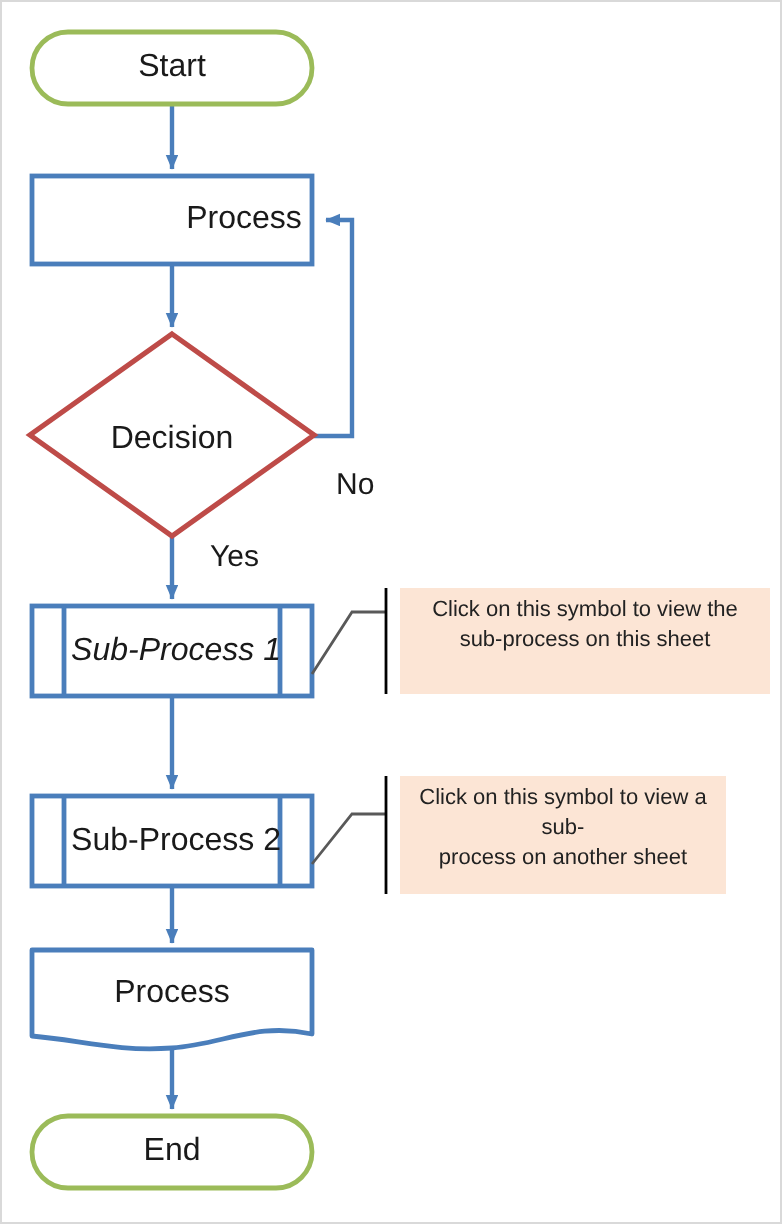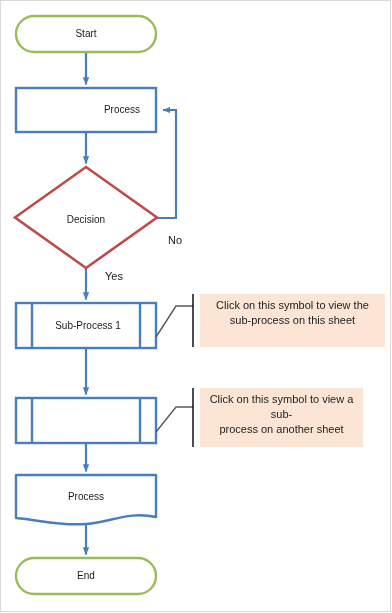--- a/index.html
+++ b/index.html
@@ -18,31 +18,31 @@
     position:absolute;left:0;top:0;width:391px;height:612px;
     border:1px solid #d9d9d9;
     box-sizing:border-box;
     pointer-events:none;
   }
   svg.layer{
     position:absolute;left:0;top:0;width:392px;height:613px;
   }
   .lbl{
     position:absolute;
-    font-size:10px;
+    font-size:16px;
     color:#1a1a1a;
     white-space:nowrap;
     line-height:1.25;
     text-align:center;
   }
   .shape-label{
     transform:translate(-50%,-50%);
   }
   .edge-label{
-    font-size:11px;
+    font-size:15px;
   }
   .callout{
     position:absolute;
     background:#fce5d5;
     color:#222222;
     font-size:11px;
     line-height:1.35;
     text-align:center;
     display:flex;
     align-items:flex-start;
@@ -138,22 +138,23 @@
       <line x1="193" y1="388" x2="193" y2="447" stroke="#000000" stroke-width="1.4"></line>
     </g>
   </svg>
 
   <div class="lbl shape-label" style="left:86px;top:34px;">Start</div>
 
   <div class="lbl shape-label" style="left:86px;top:110px;margin-left:36px;">Process</div>
 
   <div class="lbl shape-label" style="left:86px;top:220px;">Decision</div>
 
-  <div class="lbl shape-label" style="left:88px;top:326px;">Sub-Process 1</div>
+  <div class="lbl shape-label" style="left:88px;top:326px;font-style:italic;">Sub-Process 1</div>
 
+  <div class="lbl shape-label" style="left:88px;top:421px;">Sub-Process 2</div>
 
   <div class="lbl shape-label" style="left:86px;top:497px;">Process</div>
 
   <div class="lbl shape-label" style="left:86px;top:576px;">End</div>
 
   <div class="lbl edge-label" style="left:168px;top:234px;">No</div>
 
   <div class="lbl edge-label" style="left:105px;top:270px;">Yes</div>
 
   <div class="callout" style="left:200px;top:294px;width:185px;height:53px;">

